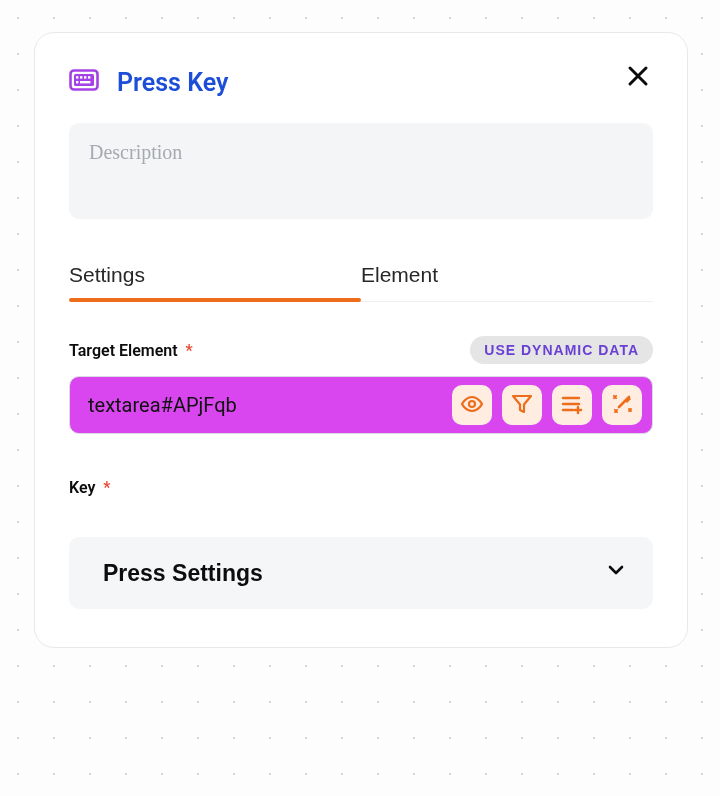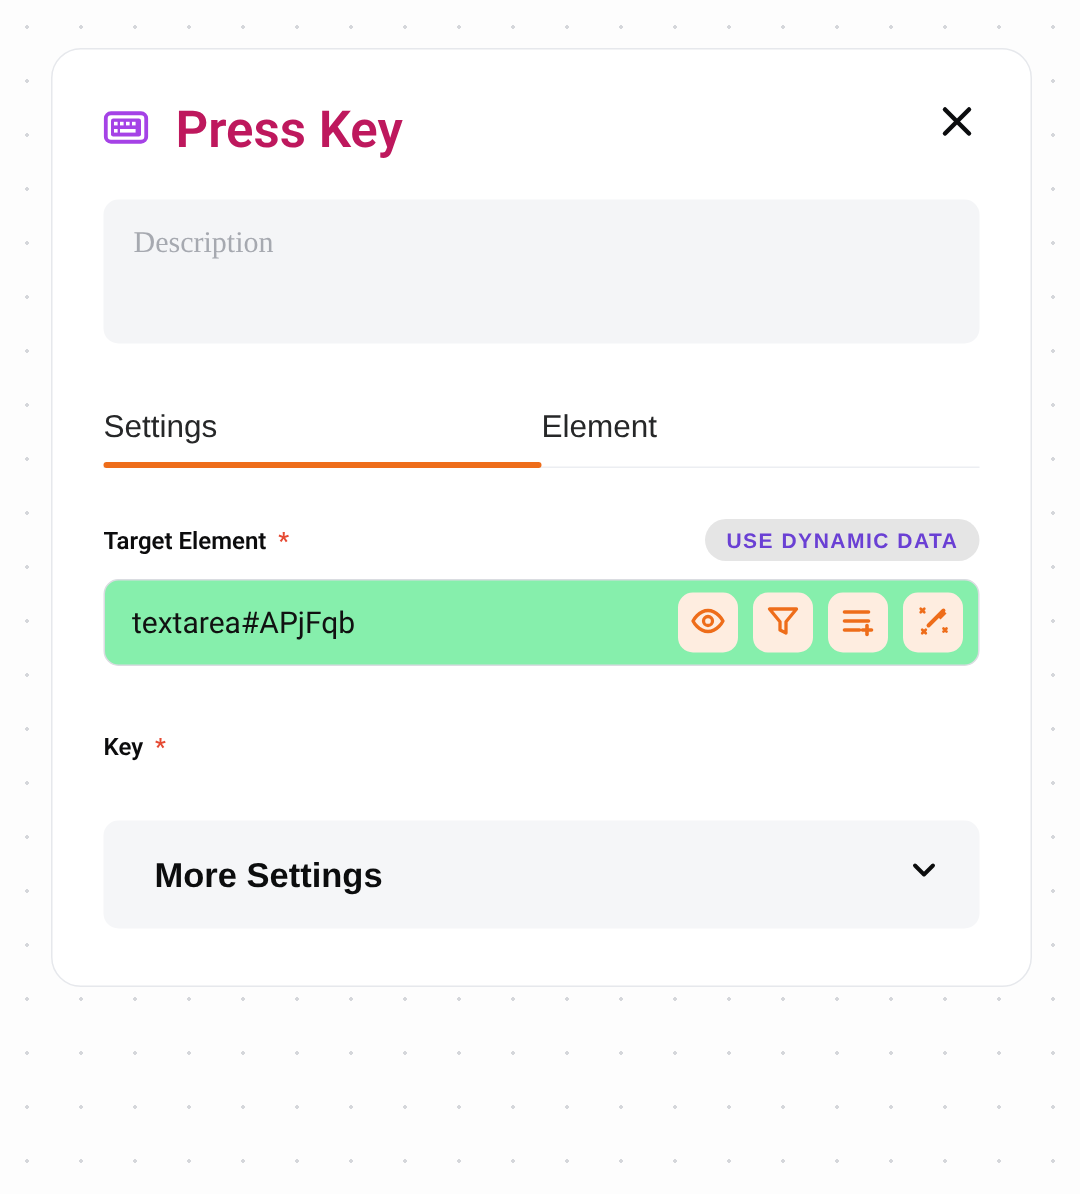--- a/index.html
+++ b/index.html
@@ -25,23 +25,23 @@
     display: flex;
     align-items: center;
     gap: 18px;
     margin-bottom: 26px;
   }
   .header .icon-wrap {
     width: 30px; height: 30px;
     display:flex; align-items:center; justify-content:center;
   }
   .header h1 {
-    font-size: 34px;
+    font-size: 25px;
     font-weight: 600;
-    color: #be185d;
+    color: #1d4ed8;
   }
   .close-btn {
     margin-left:auto;
     width:30px; height:30px;
     background:none; border:none;
     cursor:pointer;
     display:flex; align-items:center; justify-content:center;
     margin-top:-10px;
   }
   .desc-box {
@@ -109,21 +109,21 @@
     border-radius:14px;
     border:none;
     cursor:pointer;
   }
   .input-shell {
     display:flex;
     align-items:center;
     border:1px solid #dadce1;
     border-radius:10px;
     padding:8px 10px 8px 18px;
-    background:#86efac;
+    background:#d946ef;
   }
   .text-input {
     flex:1;
     border:none;
     outline:none;
     font-size:20px;
     color:#111;
     font-family:inherit;
     background:transparent;
     padding:6px 0;
@@ -244,21 +244,21 @@
   <div class="field-group second">
     <div class="field-row">
       <div>
         <span class="field-label">Key</span>
         <span class="req">*</span>
       </div>
     </div>
   </div>
 
   <button class="more">
-    <span>More Settings</span>
+    <span>Press Settings</span>
     <span>
       <svg width="22" height="22" viewBox="0 0 22 22" fill="none">
         <path d="M5 8l6 6 6-6" stroke="#0c0d0e" stroke-width="2.6" stroke-linecap="round" stroke-linejoin="round"></path>
       </svg>
     </span>
   </button>
 
 </div>
 
 </body></html>

